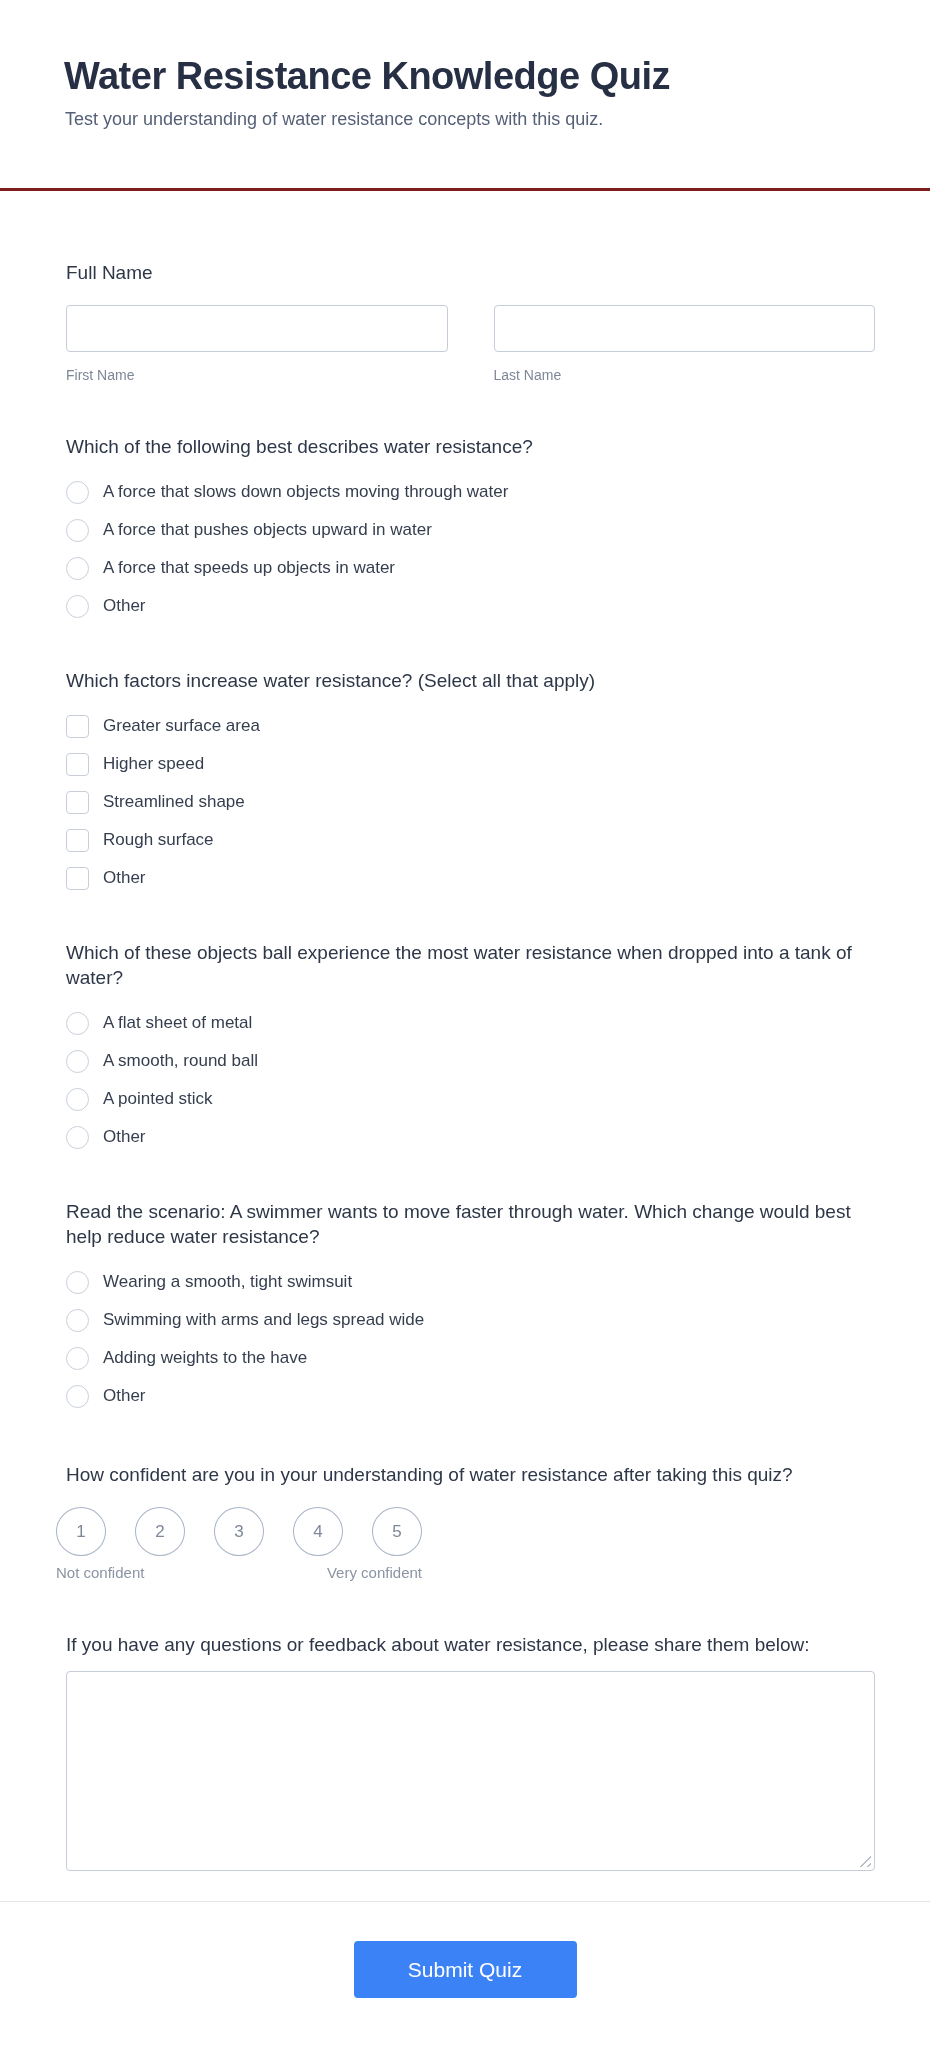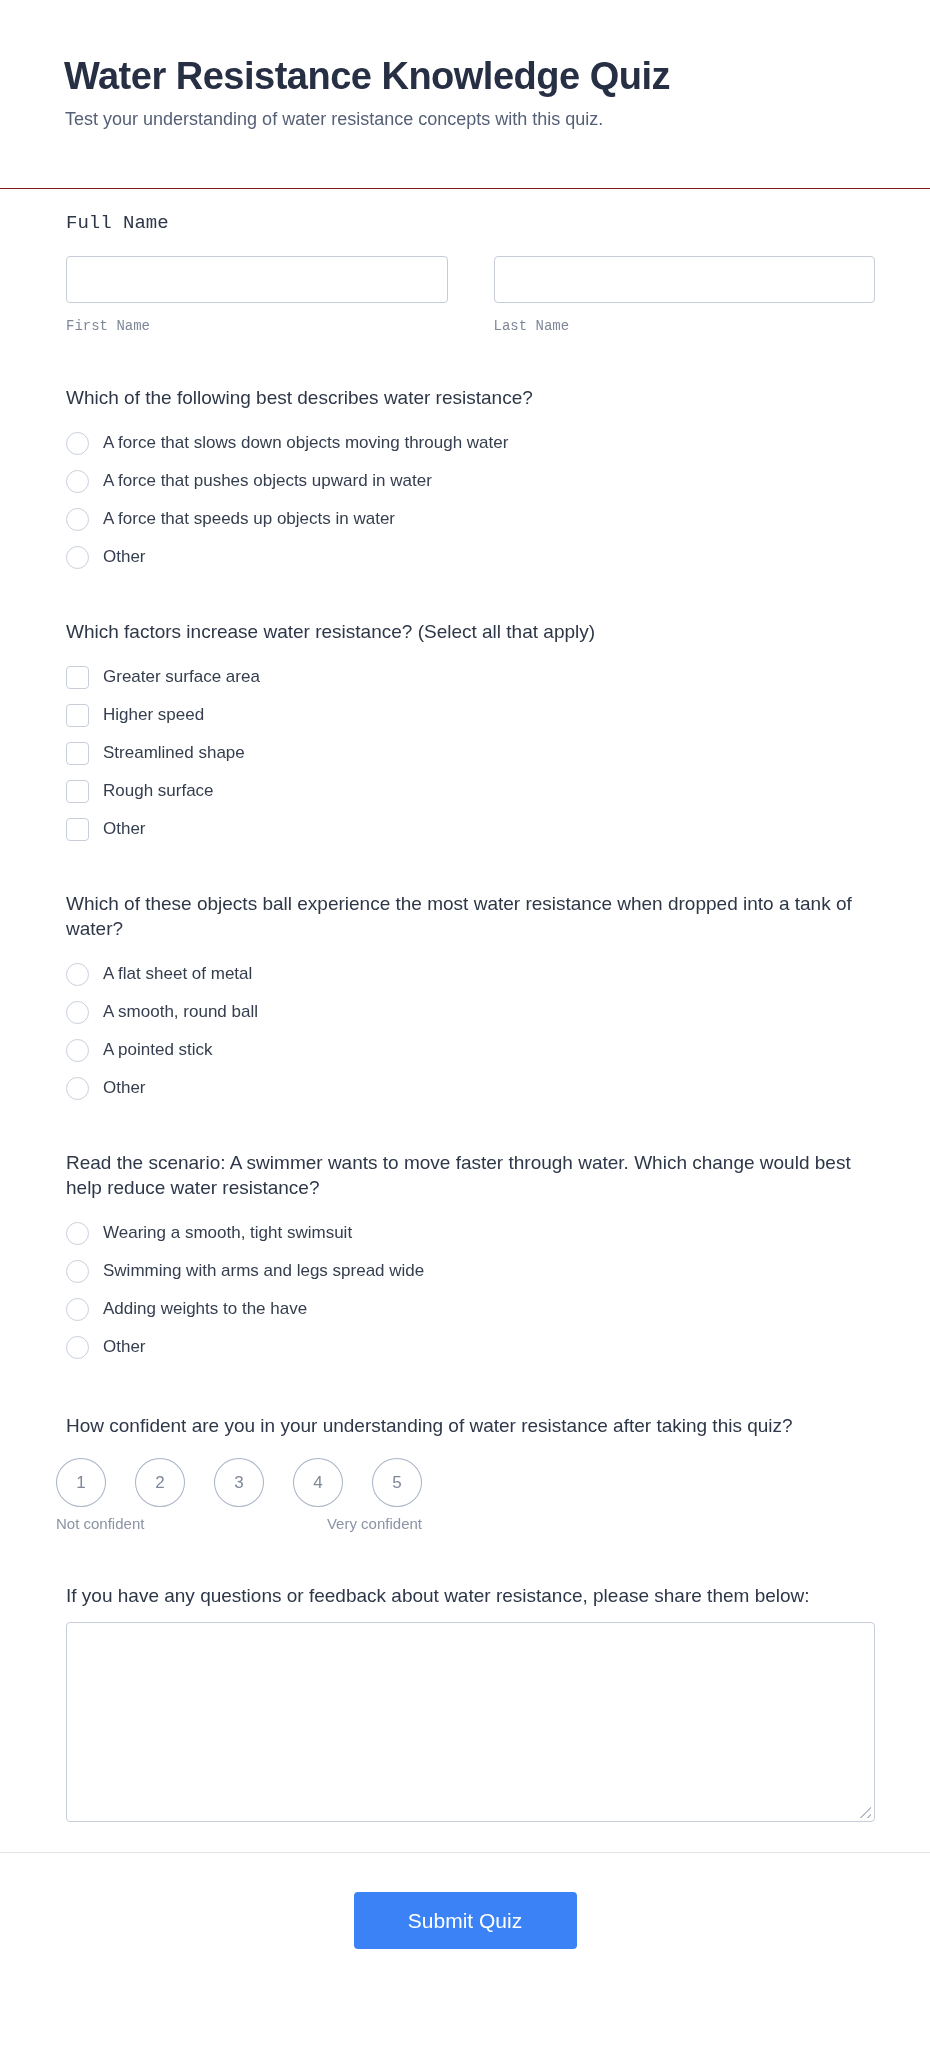--- a/index.html
+++ b/index.html
@@ -8,21 +8,21 @@
     min-height: 2054px;
     background: #ffffff;
     font-family: "Liberation Sans", "DejaVu Sans", sans-serif;
     color: #2e3748;
     box-sizing: border-box;
     padding-bottom: 50px;
   }
   
   .form-header {
     padding: 52px 66px 57px 64px;
-    border-bottom: 1px solid #7f1d1d;
+    border-bottom: 3px solid #7f1d1d;
   }
   .form-title {
     margin: 0;
     font-size: 38px;
     line-height: 48px;
     font-weight: 700;
     letter-spacing: -0.5px;
     color: #272f44;
   }
   .form-subtitle {
@@ -34,21 +34,21 @@
   
   .form-body { padding: 0 55px 0 66px; }
   .q-label {
     font-size: 19px;
     line-height: 25px;
     font-weight: 500;
     color: #2e3748;
     max-width: 790px;
   }
   .section { margin-top: 50px; }
-  .section.first { margin-top: 22px; font-family: Liberation Mono, monospace; }
+  .section.first { margin-top: 69px; }
   
   .name-row { display: flex; gap: 46px; margin-top: 20px; max-width: 810px; }
   .name-col { flex: 1 1 0; }
   .text-input {
     display: block;
     width: 100%;
     height: 47px;
     box-sizing: border-box;
     border: 1px solid #c6cdd9;
     border-radius: 4px;

